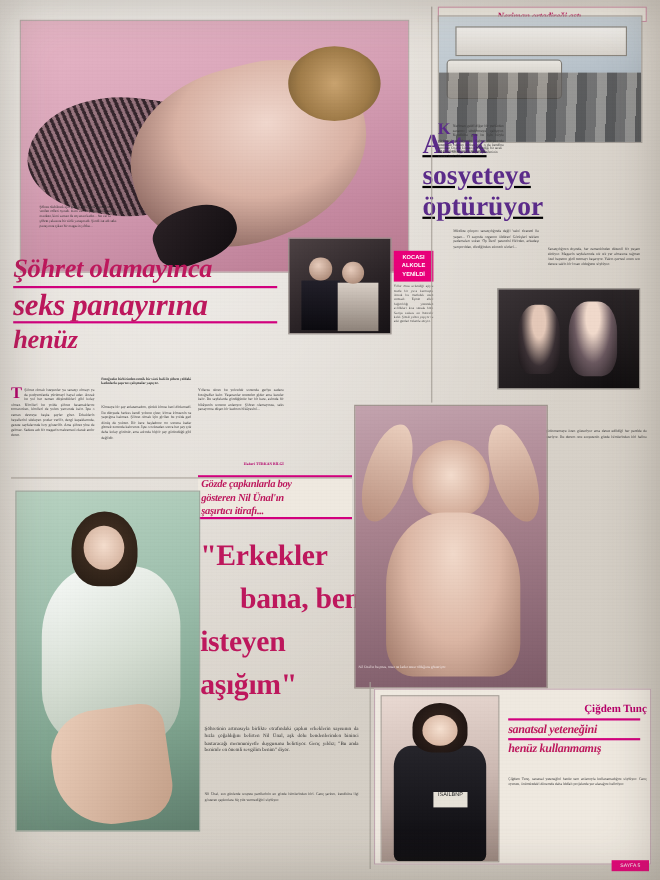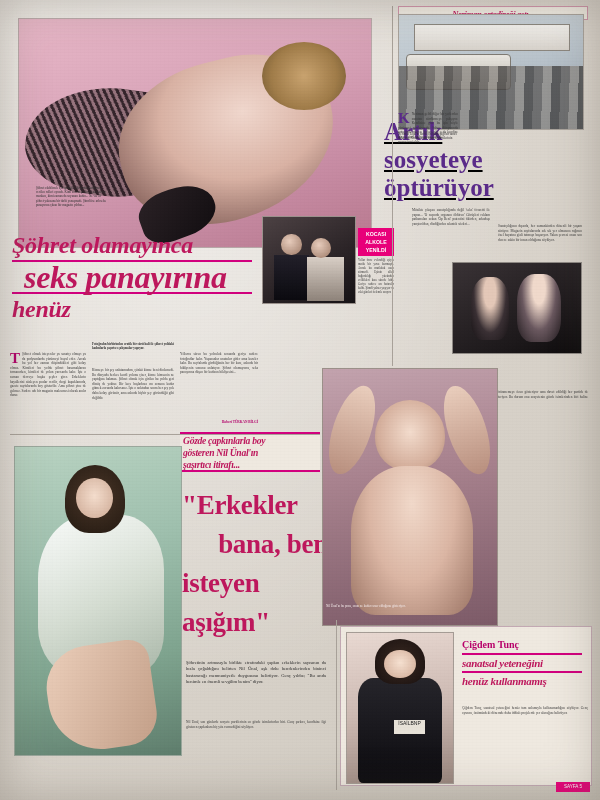--- a/index.html
+++ b/index.html
@@ -299,21 +299,21 @@
     </div>
   </div>
 
   <div class="blk" style="left:36px; top:186px; width:72px; height:52px;">
     <div class="caption">Şöhret olabilmek için girdiği o dünyada kendisine verilen rolleri oynadı. Kimi zaman şarkıcı, kimi zaman manken, kimi zaman da soyunan kadın... Ne var ki şöhret yakasına bir türlü yanaşmadı. Şimdi ise adı seks panayırına çıkan bir magazin yıldızı...</div>
   </div>
 
   <div class="blk" style="left:12px; top:232px; width:250px; height:112px;">
     <div class="pinkhead" style="font-size:24px; line-height:27px;">Şöhret olamayınca</div>
     <div class="rule-pink" style="width:240px; margin:1px 0 2px 0;"></div>
-    <div class="pinkhead" style="font-size:32px; line-height:27px;margin-left:12px;">seks panayırına</div>
+    <div class="pinkhead" style="font-size:28px; line-height:27px;">seks panayırına</div>
     <div class="rule-pink" style="width:240px; margin:1px 0 2px 0;"></div>
     <div class="pinkhead" style="font-size:24px; line-height:27px;">henüz</div>
   </div>
 
   <div class="blk" style="left:92px; top:342px; width:86px; height:24px;">
     <div class="caption" style="font-weight:bold;">Fotoğrafın birbirinden erotik bir sürü hali ile şöhret yoldaki kadınlarla şaşırtıcı çalışmalar yapıyor.</div>
   </div>
 
   <div class="blk body-col" style="left:10px; top:352px; width:76px; height:78px;">
     <span class="dropcap">T</span>
@@ -435,21 +435,21 @@
   <div class="photo" id="photo-cigdem">
     <div class="ph-inner">
       <div class="coat"></div>
       <div class="hair"></div>
       <div class="face"></div>
       <div class="tag">İSAİLBNP</div>
     </div>
   </div>
 
   <div class="blk" style="left:462px; top:638px; width:126px; height:60px;">
-    <div class="magentahead" style="font-size:10px; line-height:14px; font-family:'Liberation Serif',serif;">Çiğdem Tunç</div>
+    <div class="magentahead" style="font-size:10px; line-height:14px; font-family:'Liberation Serif',serif;text-align:right;">Çiğdem Tunç</div>
     <div class="rule-pink" style="width:120px; margin:1px 0;"></div>
     <div class="pinkhead" style="font-size:11px; line-height:14px;">sanatsal yeteneğini</div>
     <div class="rule-pink" style="width:120px; margin:1px 0;"></div>
     <div class="pinkhead" style="font-size:11px; line-height:14px;">henüz kullanmamış</div>
   </div>
 
   <div class="blk body-col" style="left:462px; top:706px; width:126px; height:70px;">Çiğdem Tunç, sanatsal yeteneğini henüz tam anlamıyla kullanamadığını söylüyor. Genç oyuncu, önümüzdeki dönemde daha iddialı projelerde yer alacağını belirtiyor.</div>
 
   <div class="blk" style="left:556px; top:782px; width:34px; height:10px; background:#e9007a;">
     <div style="color:#fff; font-size:4.6px; text-align:center; line-height:10px; font-family:'Liberation Sans',sans-serif;">SAYFA 5</div>

